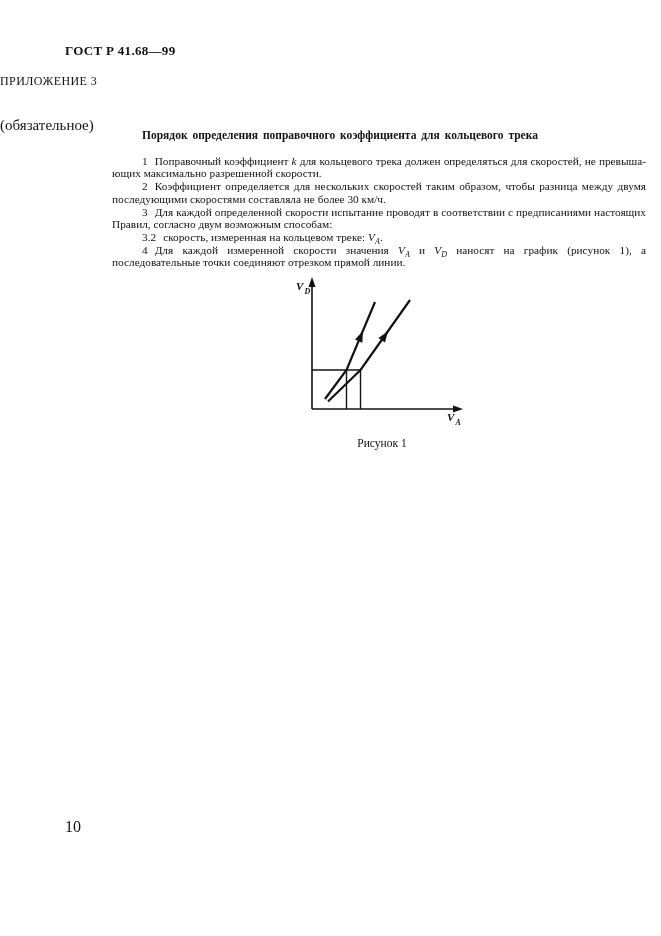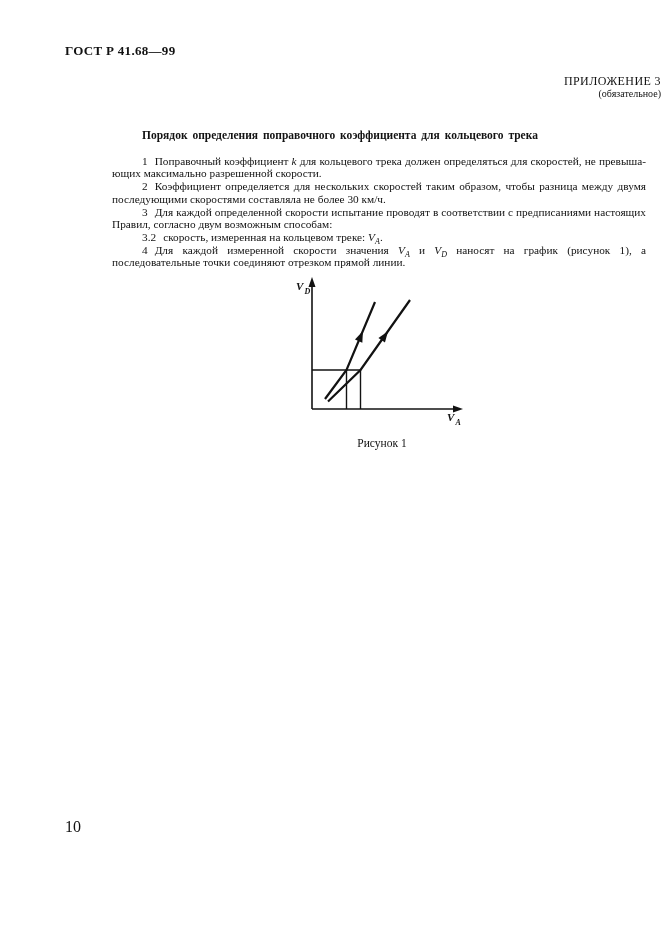--- a/index.html
+++ b/index.html
@@ -5,23 +5,23 @@
   html,body{margin:0;padding:0;}
   body{
     width:661px;height:936px;background:#ffffff;position:relative;
     font-family:"Liberation Serif","DejaVu Serif",serif;color:#121212;
     overflow:hidden;
   }
   .doc-header{
     position:absolute;left:65px;top:43px;
     font-weight:700;font-size:13px;letter-spacing:.3px;white-space:nowrap;
   }
-  .appendix{position:absolute;left:0;top:75px;width:661px;text-align:right;line-height:12.5px;}
+  .appendix{position:absolute;left:0;top:75px;width:661px;text-align:left;line-height:12.5px;}
   .appendix-title{font-size:12px;letter-spacing:.4px;}
-  .appendix-sub{font-size:10px;}
+  .appendix-sub{font-size:15px;margin-top:31px;}
   .content{position:absolute;left:65px;top:129px;width:534px;font-size:11.3px;line-height:12.7px;margin-left:47px;}
   .section-heading{
     margin:0 0 13px 0;font-size:11.5px;font-weight:700;
     text-indent:30px;word-spacing:2px;white-space:nowrap;
   }
   .para{margin:0;text-align:justify;text-indent:30px;hyphens:manual;}
   .line{margin:0;text-indent:30px;white-space:nowrap;}
   .pnum{margin-right:7px;}
   .var{font-style:italic;}
   sub.vs{font-size:8px;line-height:0;font-style:italic;}

